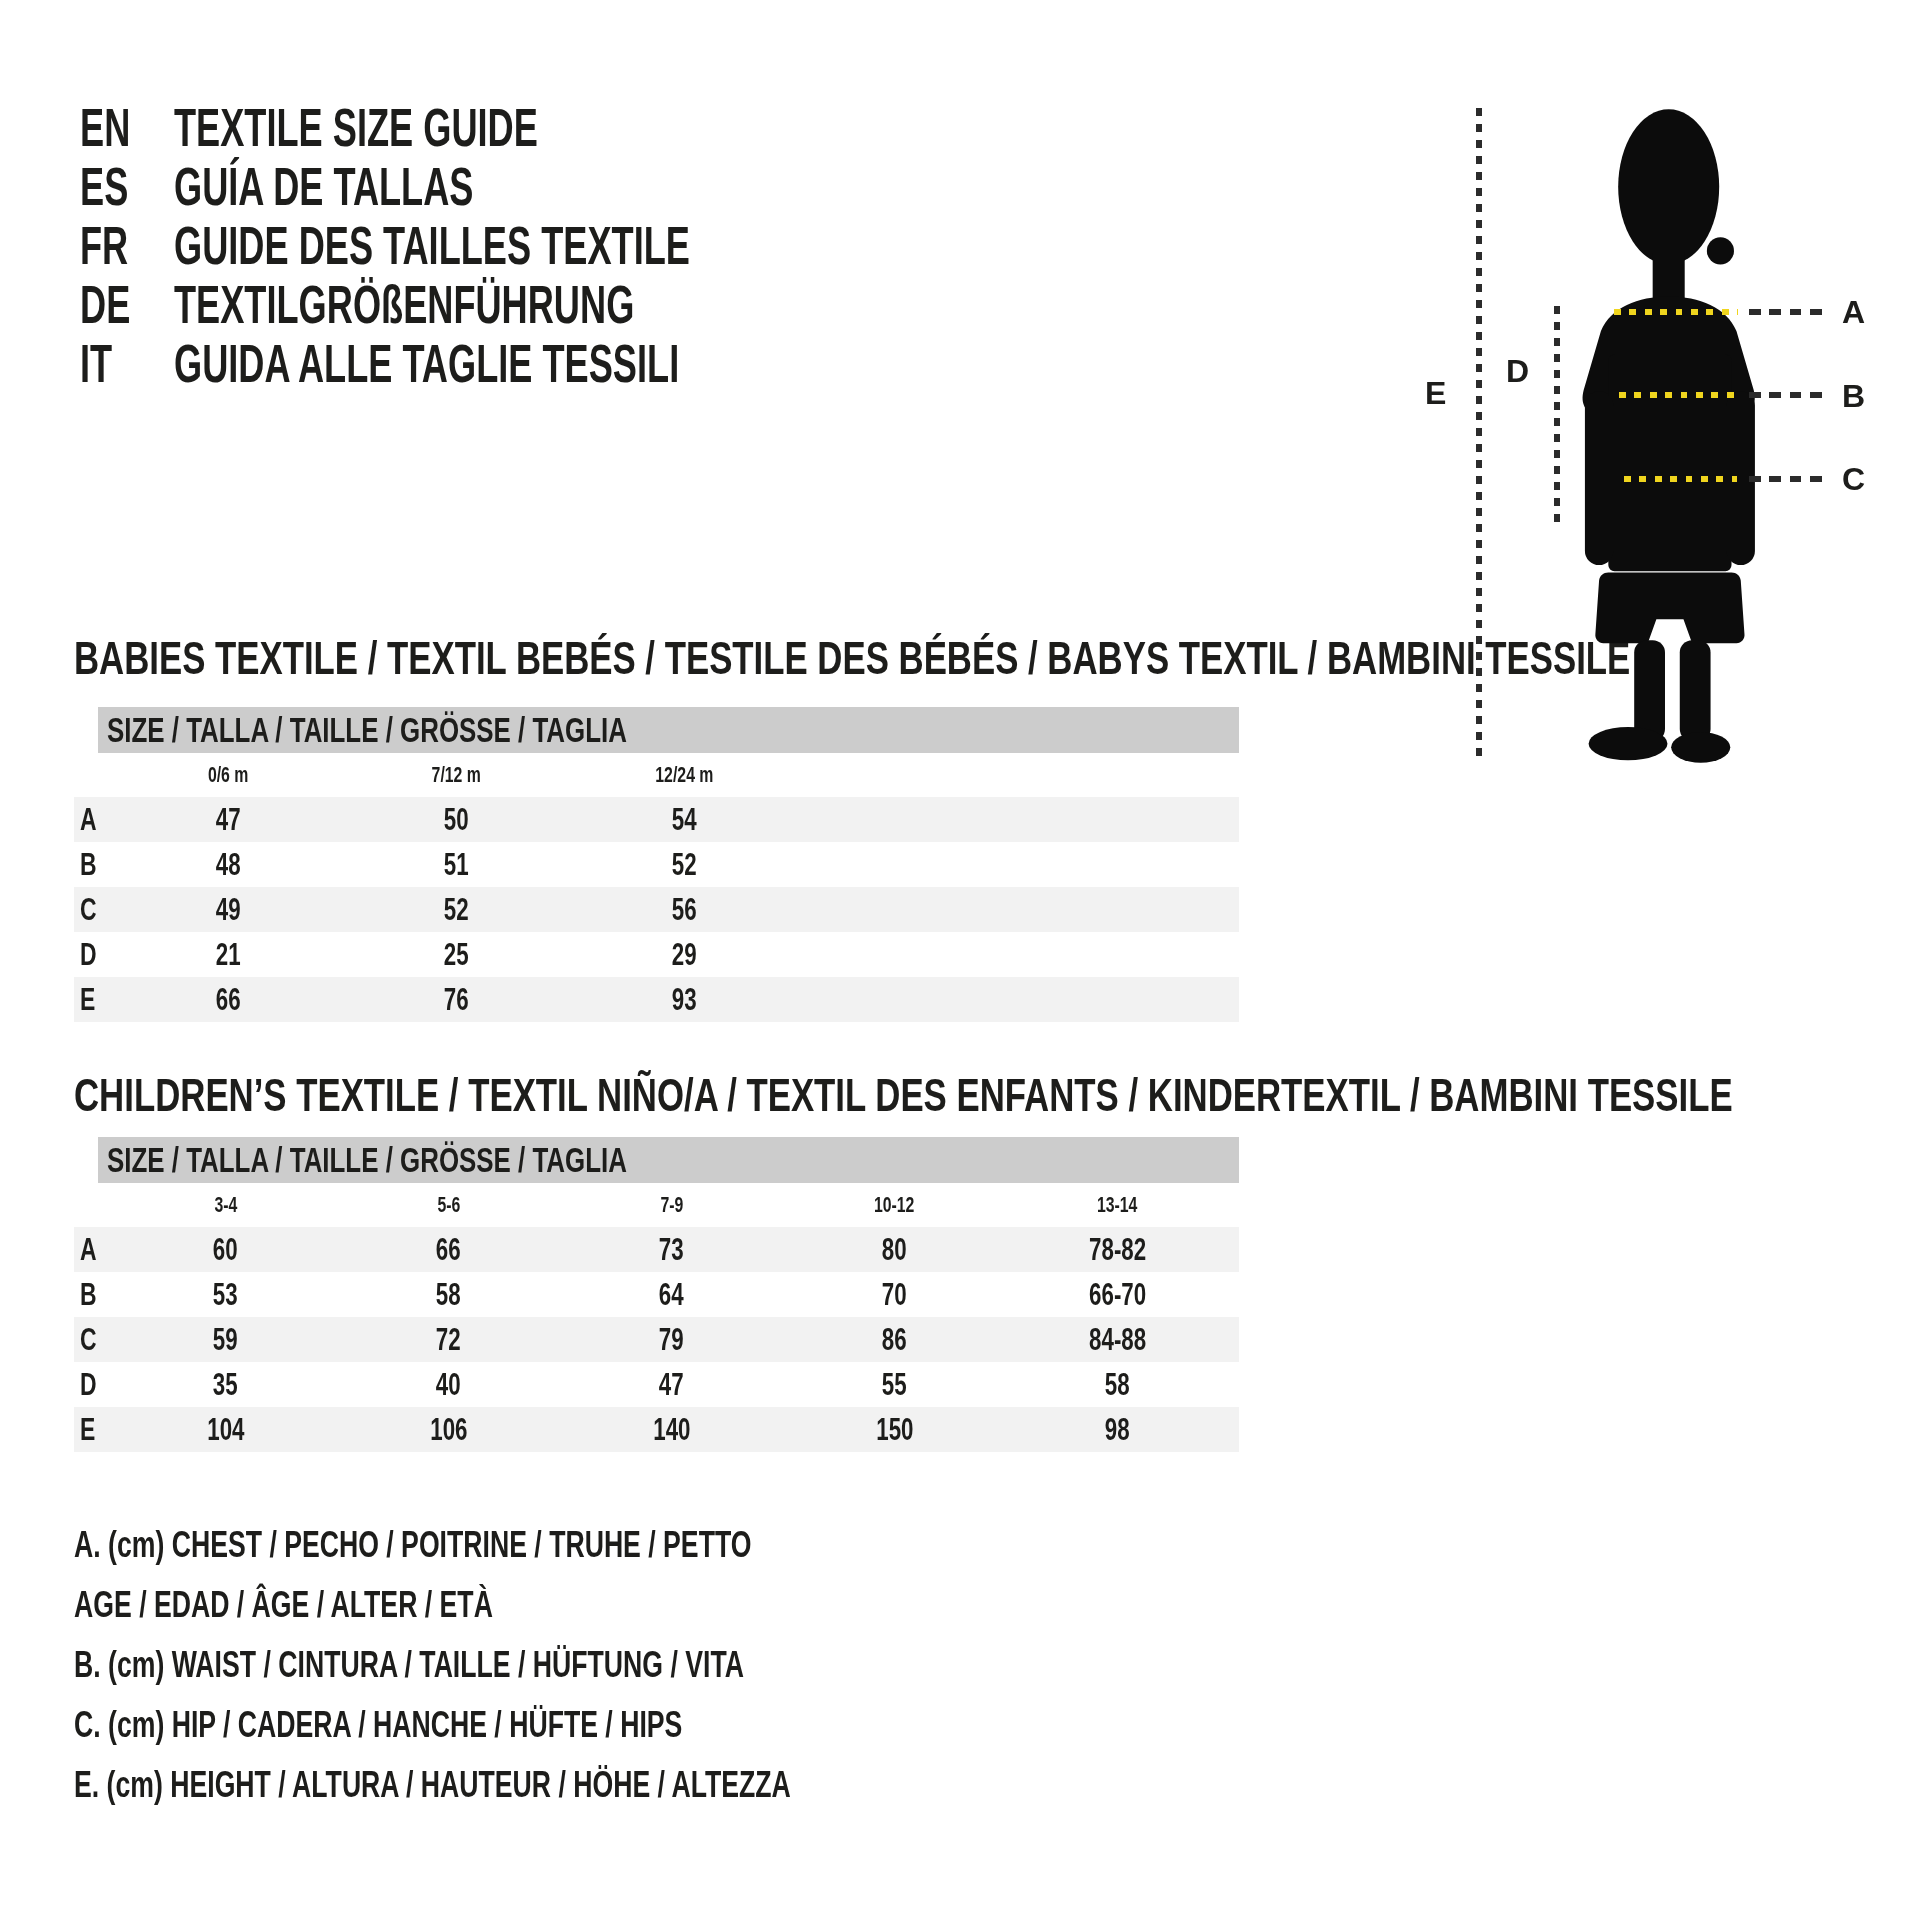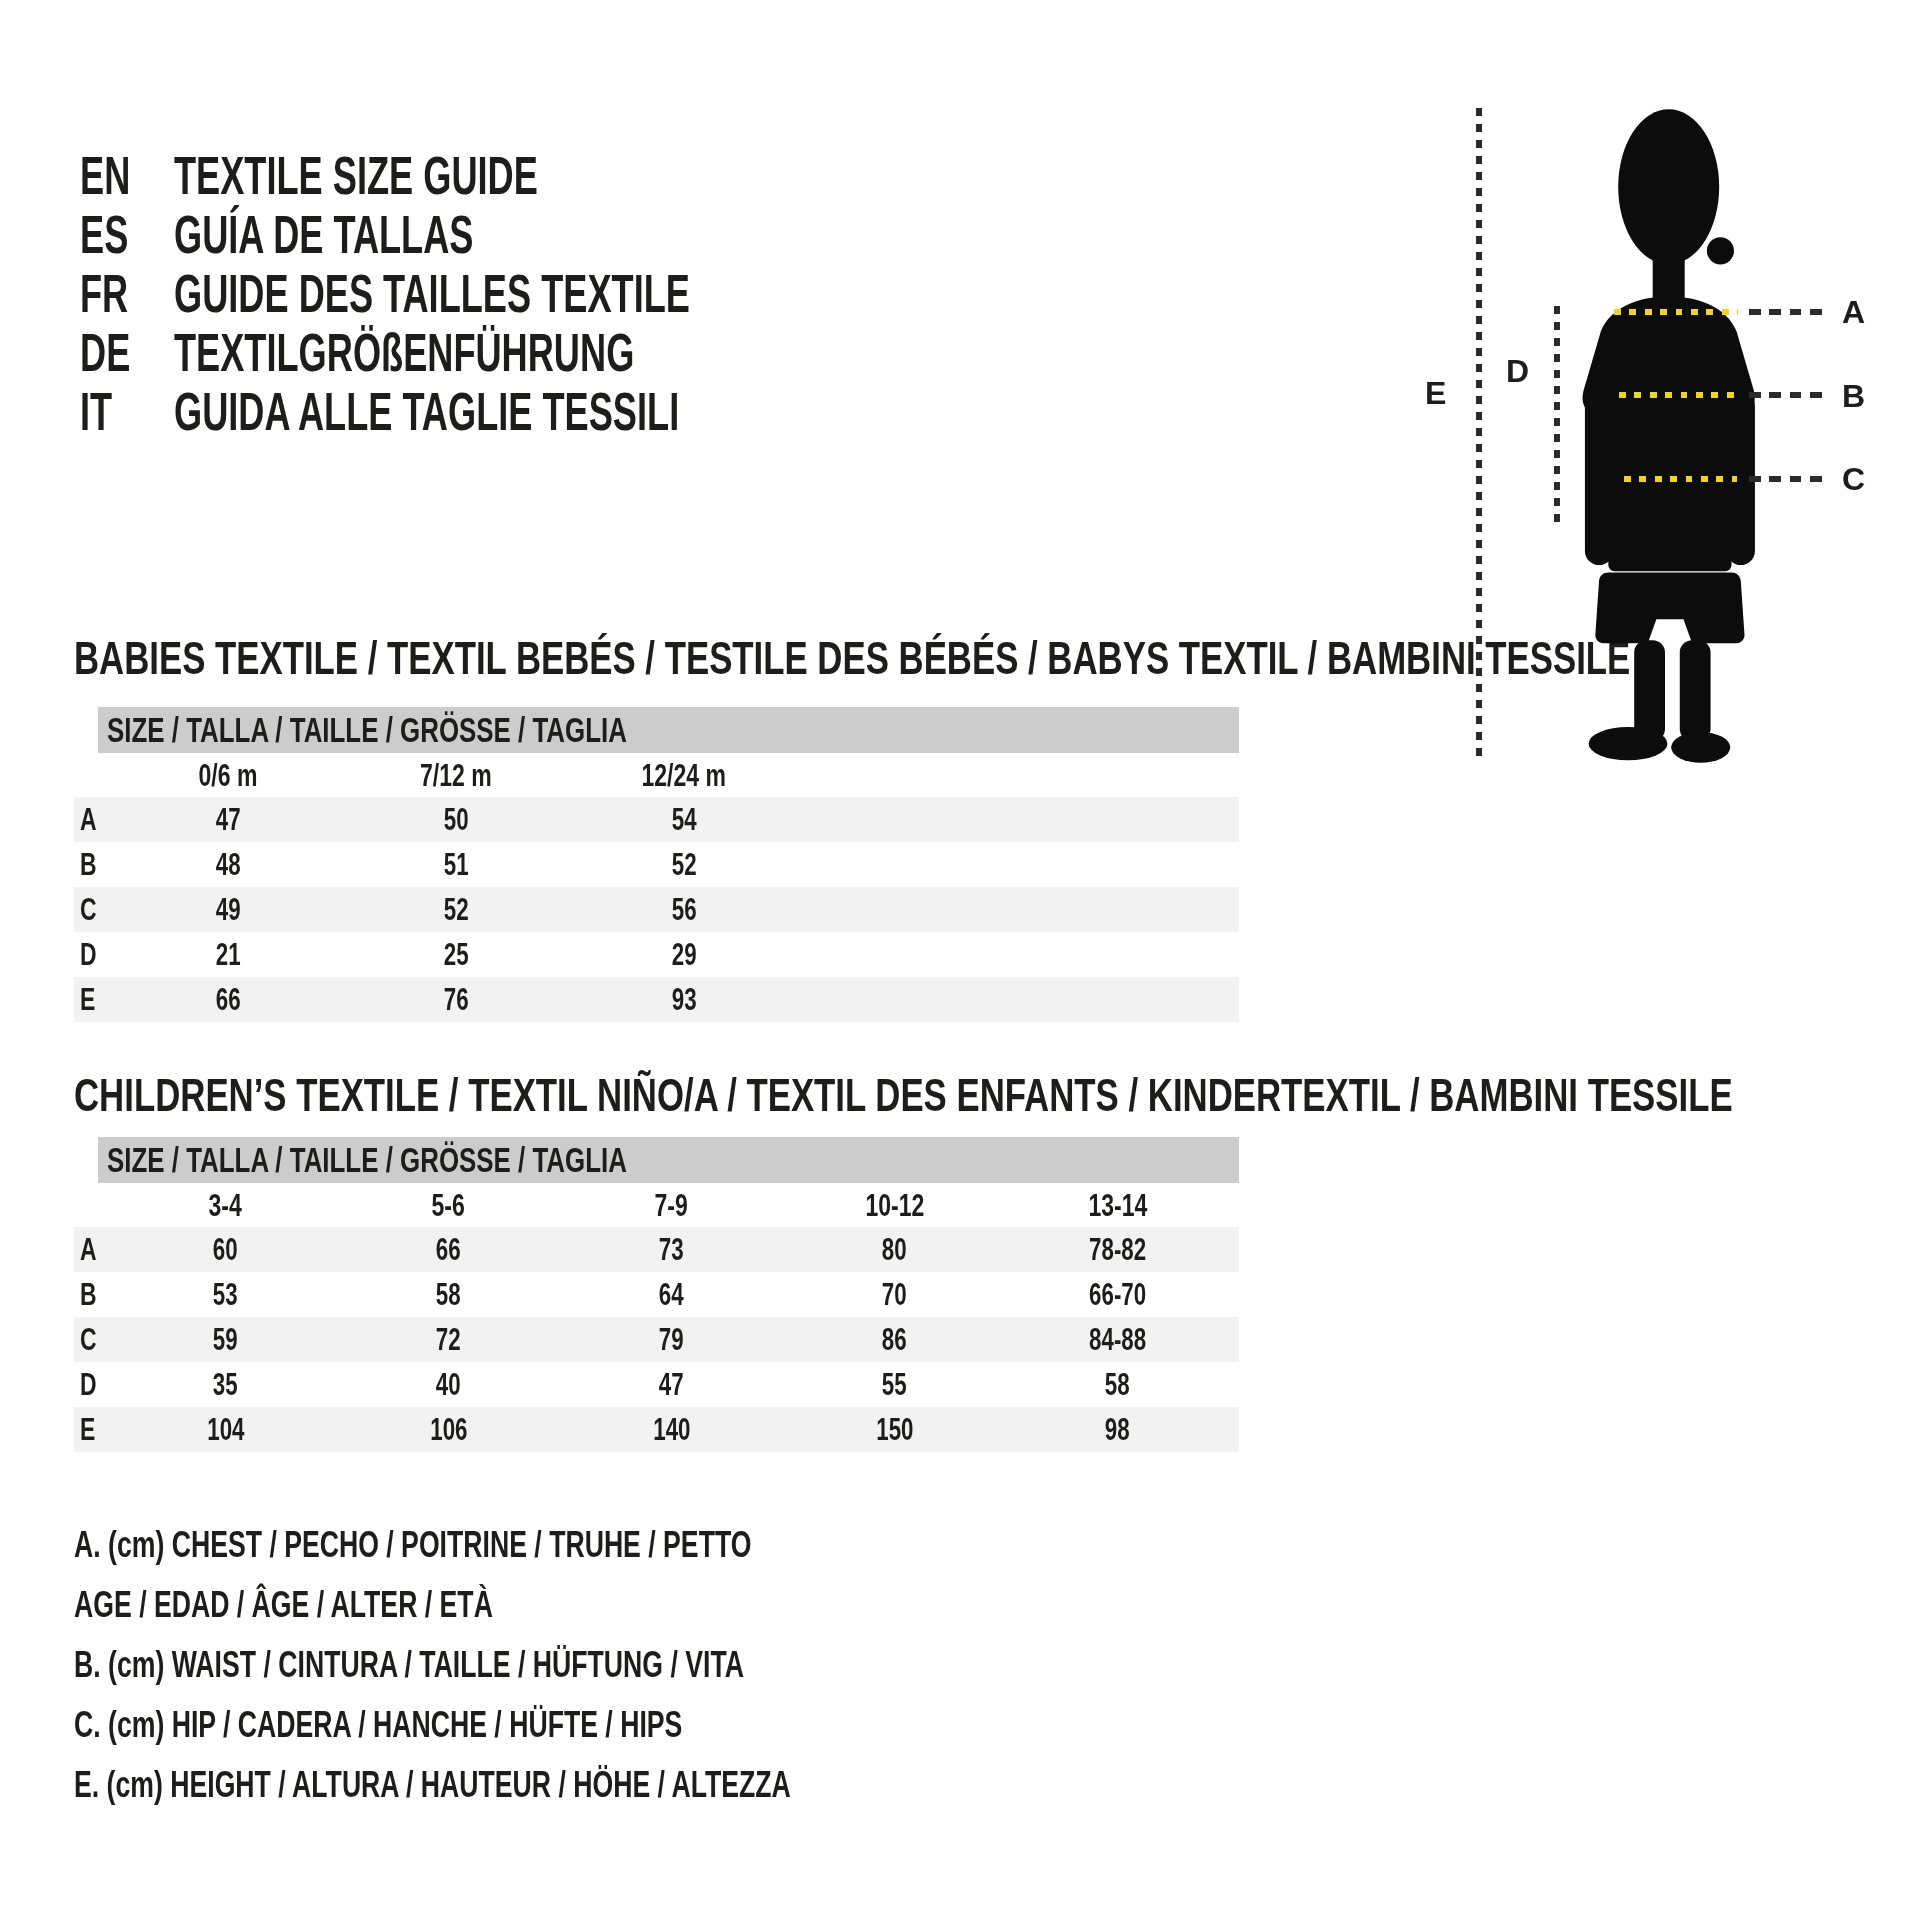--- a/index.html
+++ b/index.html
@@ -8,35 +8,35 @@
     font-family:"Liberation Sans",sans-serif;font-weight:700;color:#1d1d1b;
     overflow:hidden;
   }
   .abs{position:absolute;}
   
   .sqz{display:inline-block;transform:scaleX(.74);transform-origin:0 50%;white-space:nowrap;}
   .sqzc{display:inline-block;transform:scaleX(.72);transform-origin:50% 50%;white-space:nowrap;}
   .sqzn{display:inline-block;transform:scaleX(.67);transform-origin:0 50%;white-space:nowrap;}
 
   
-  .lang-block{left:80px;top:97px;margin-top:48px;}
+  .lang-block{left:80px;top:97px;}
   .lang-row{display:flex;height:59px;align-items:center;font-size:54px;}
   .lang-code{width:94px;flex:0 0 94px;}
   .lang-title{flex:1;}
 
   
   .section-heading{font-size:47px;line-height:49px;}
 
   
   .size-table{width:1165px;}
   .size-bar{height:46px;background:#cccccc;display:flex;align-items:center;padding-left:8.6px;box-sizing:border-box;font-size:35px;margin-left:24px;}
   .trow{display:grid;align-items:center;}
   .t1 .trow{grid-template-columns:40px 228px 228px 228px 1fr;}
   .t2 .trow{grid-template-columns:40px 223px 223px 223px 223px 223px 1fr;}
-  .thead{height:44px;font-size:32px;}
+  .thead{height:44px;font-size:22px;}
   .tdata{height:45px;font-size:31px;}
   .stripe{background:#f2f2f2;}
   .tcell{text-align:center;}
   .tcell.lbl{text-align:left;padding-left:6.2px;}
 
   
   .legend-line{height:60px;display:flex;align-items:center;font-size:36px;}
 
   
   .vdash{width:5.5px;background:repeating-linear-gradient(to bottom,#2b2b2b 0 8px,transparent 8px 16px);}

